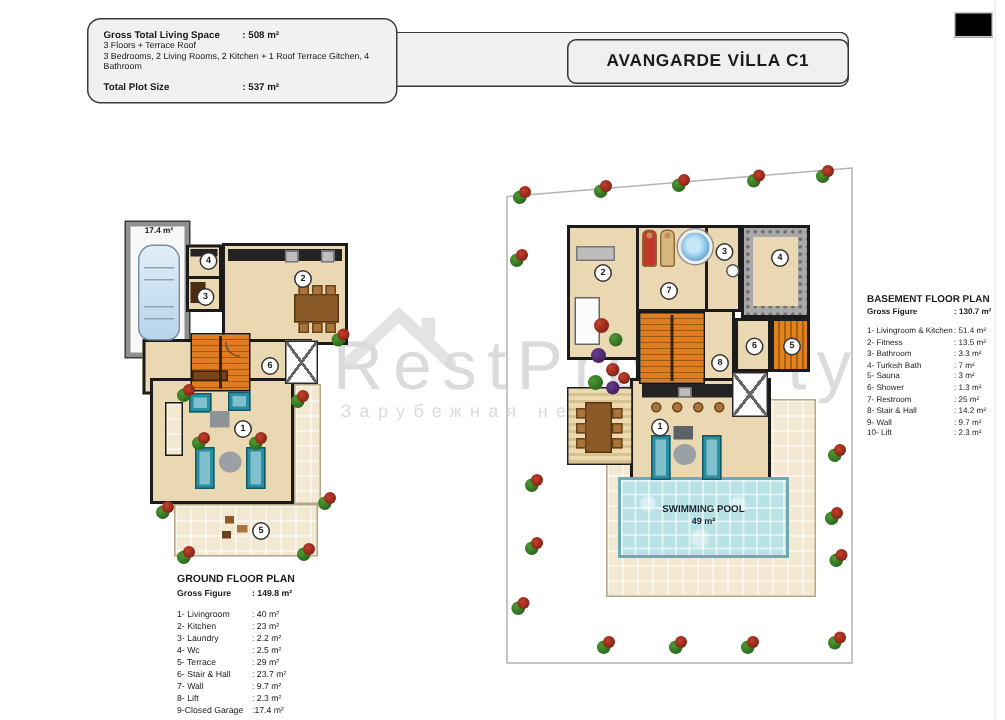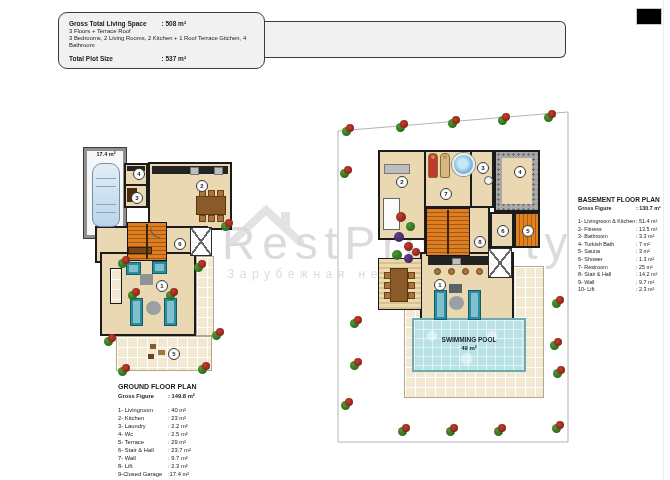--- a/index.html
+++ b/index.html
@@ -105,20 +105,21 @@
       <b>: 508 m²</b>
     </div>
     <div class="info-plain">3 Floors + Terrace Roof</div>
     <div class="info-plain">3 Bedrooms, 2 Living Rooms, 2 Kitchen + 1 Roof Terrace Gitchen, 4 Bathroom</div>
     <div style="height:6px"></div>
     <div class="info-row">
       <b>Total Plot Size</b>
       <b>: 537 m²</b>
     </div>
   </div>
+  <div class="abs title-box">AVANGARDE VİLLA C1</div>
   <div class="abs black-marker"></div>
 
   <svg class="abs wm-house" width="80" height="58" viewBox="0 0 80 58">
     <path d="M6 44 L40 12 L74 44" fill="none" stroke="#e3e3e3" stroke-width="8" stroke-linecap="round"></path>
     <rect x="55" y="14" width="9" height="14" fill="#e3e3e3"></rect>
   </svg>
   <div class="abs wm-brand">RestProperty</div>
   <div class="abs wm-sub">Зарубежная недвижимость</div>
 
   <svg class="abs" style="left:330px;top:100px;z-index:0" width="250" height="350">

